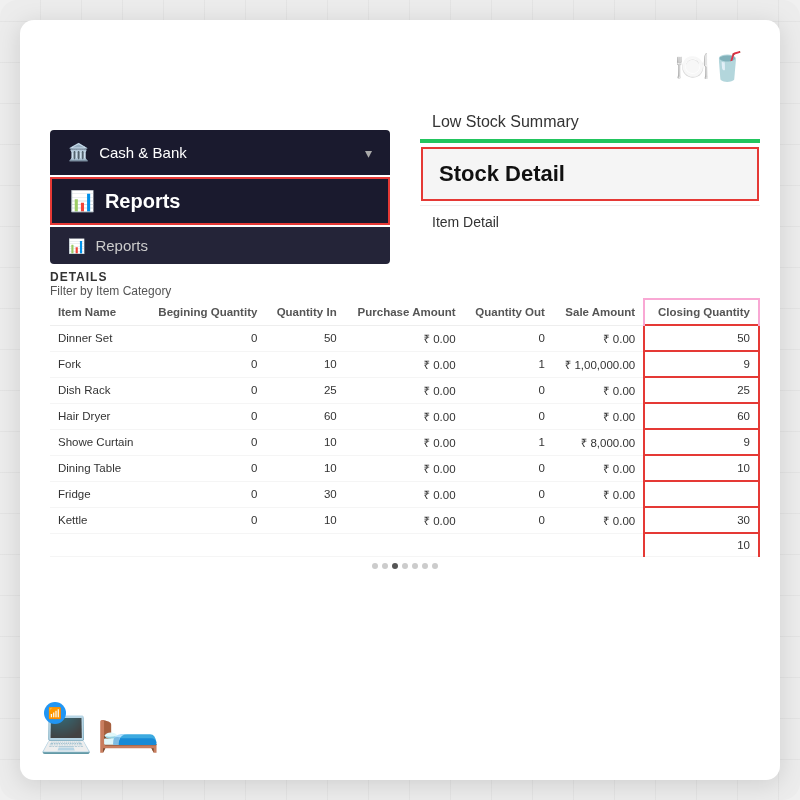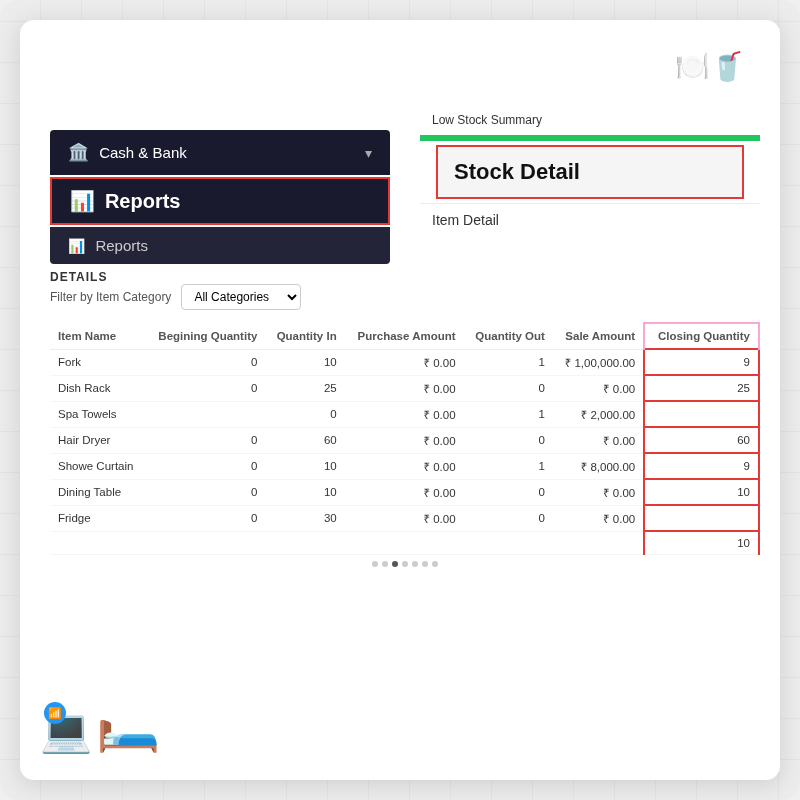--- a/index.html
+++ b/index.html
@@ -114,35 +114,35 @@
     
     .right-panel {
       position: absolute;
       top: 85px;
       left: 400px;
       right: 20px;
       z-index: 5;
     }
 
     .tab-low-stock {
-      font-size: 12px;
+      font-size: 16px;
       color: #333;
       padding: 8px 12px;
       font-weight: 500;
-      border-bottom: 6px solid #22c55e;
+      border-bottom: 4px solid #22c55e;
     }
 
     .tab-stock-detail {
       background: #f5f5f5;
       border: 2px solid #e53935;
       padding: 12px 16px;
       font-size: 22px;
       font-weight: bold;
       color: #111;
-      margin: 4px 16px;
+      margin: 4px 1px;
     }
 
     .tab-item-detail {
       font-size: 14px;
       color: #333;
       padding: 8px 12px;
       border-top: 1px solid #eee;
     }
 
     
@@ -156,23 +156,22 @@
 
     .details-title {
       font-size: 12px;
       font-weight: bold;
       color: #333;
       letter-spacing: 1px;
     }
 
     .filter-row {
       display: flex;
-      align-items: center;
       gap: 10px;
-      margin-bottom: 12px;
+      margin-bottom: 0;
       font-size: 12px;
       color: #555;
     }
 
     .filter-select {
       border: 1px solid #ccc;
       border-radius: 4px;
       padding: 4px 8px;
       font-size: 12px;
       background: white;
@@ -323,66 +322,63 @@
     <div class="tab-item-detail">
       <span>Item Detail</span>
     </div>
   </div>
 
   <div class="details-section">
     <div class="details-title">DETAILS</div>
 
     <div class="filter-row">
       <span>Filter by Item Category</span>
-      <select class="filter-select">
-        <option>All Categories</option>
-      </select>
     </div>
 
     <table class="data-table">
       <thead>
         <tr>
           <th>Item Name</th>
           <th class="right">Begining Quantity</th>
           <th class="right">Quantity In</th>
           <th class="right">Purchase Amount</th>
           <th class="right">Quantity Out</th>
           <th class="right">Sale Amount</th>
           <th class="right closing-qty-header">Closing Quantity</th>
         </tr>
       </thead>
       <tbody id="table-body">
           <tr>
+            <td>Dinner Set</td>
+            <td class="right">0</td>
+            <td class="right">50</td>
+            <td class="right">₹ 0.00</td>
+            <td class="right">0</td>
+            <td class="right">₹ 0.00</td>
+            <td class="right closing-qty-col">50</td>
+          </tr>
+          <tr>
             <td>Fork</td>
             <td class="right">0</td>
             <td class="right">10</td>
             <td class="right">₹ 0.00</td>
             <td class="right">1</td>
             <td class="right">₹ 1,00,000.00</td>
             <td class="right closing-qty-col">9</td>
           </tr>
           <tr>
             <td>Dish Rack</td>
             <td class="right">0</td>
             <td class="right">25</td>
             <td class="right">₹ 0.00</td>
             <td class="right">0</td>
             <td class="right">₹ 0.00</td>
             <td class="right closing-qty-col">25</td>
           </tr>
           <tr>
-            <td>Spa Towels</td>
-            <td class="right"></td>
-            <td class="right">0</td>
-            <td class="right">₹ 0.00</td>
-            <td class="right">1</td>
-            <td class="right">₹ 2,000.00</td>
-            <td class="right closing-qty-col"></td>
-          </tr>
-          <tr>
             <td>Hair Dryer</td>
             <td class="right">0</td>
             <td class="right">60</td>
             <td class="right">₹ 0.00</td>
             <td class="right">0</td>
             <td class="right">₹ 0.00</td>
             <td class="right closing-qty-col">60</td>
           </tr>
           <tr>
             <td>Showe Curtain</td>
@@ -403,20 +399,29 @@
             <td class="right closing-qty-col">10</td>
           </tr>
           <tr>
             <td>Fridge</td>
             <td class="right">0</td>
             <td class="right">30</td>
             <td class="right">₹ 0.00</td>
             <td class="right">0</td>
             <td class="right">₹ 0.00</td>
             <td class="right closing-qty-col"></td>
+          </tr>
+          <tr>
+            <td>Kettle</td>
+            <td class="right">0</td>
+            <td class="right">10</td>
+            <td class="right">₹ 0.00</td>
+            <td class="right">0</td>
+            <td class="right">₹ 0.00</td>
+            <td class="right closing-qty-col">30</td>
           </tr>
           <tr>
             <td></td>
             <td></td>
             <td></td>
             <td></td>
             <td></td>
             <td class="right"></td>
             <td class="right closing-qty-col">10</td>
           </tr>

